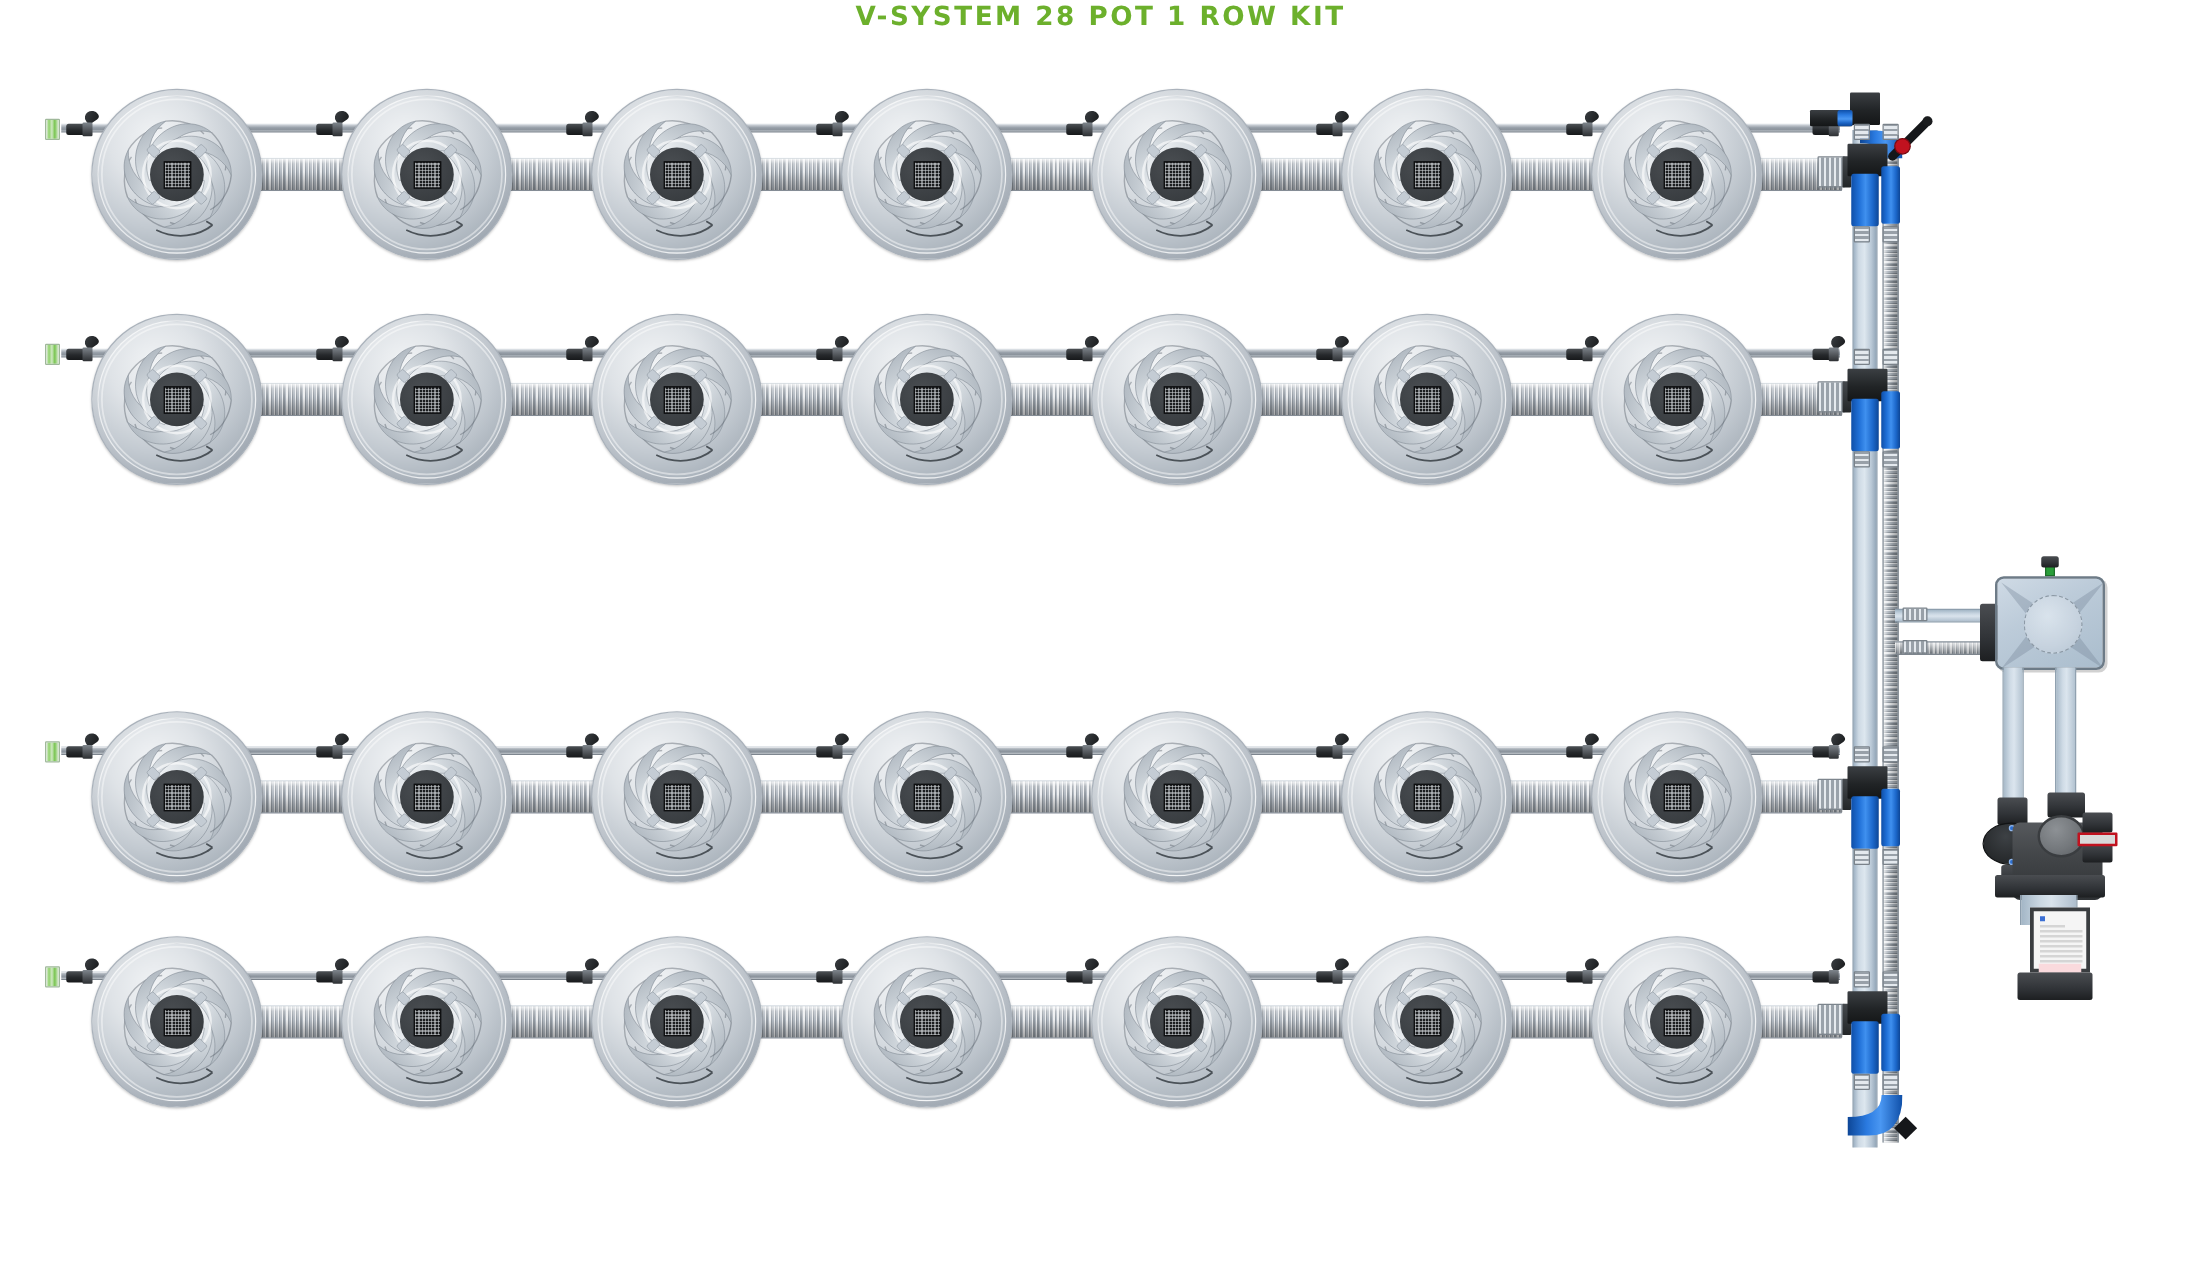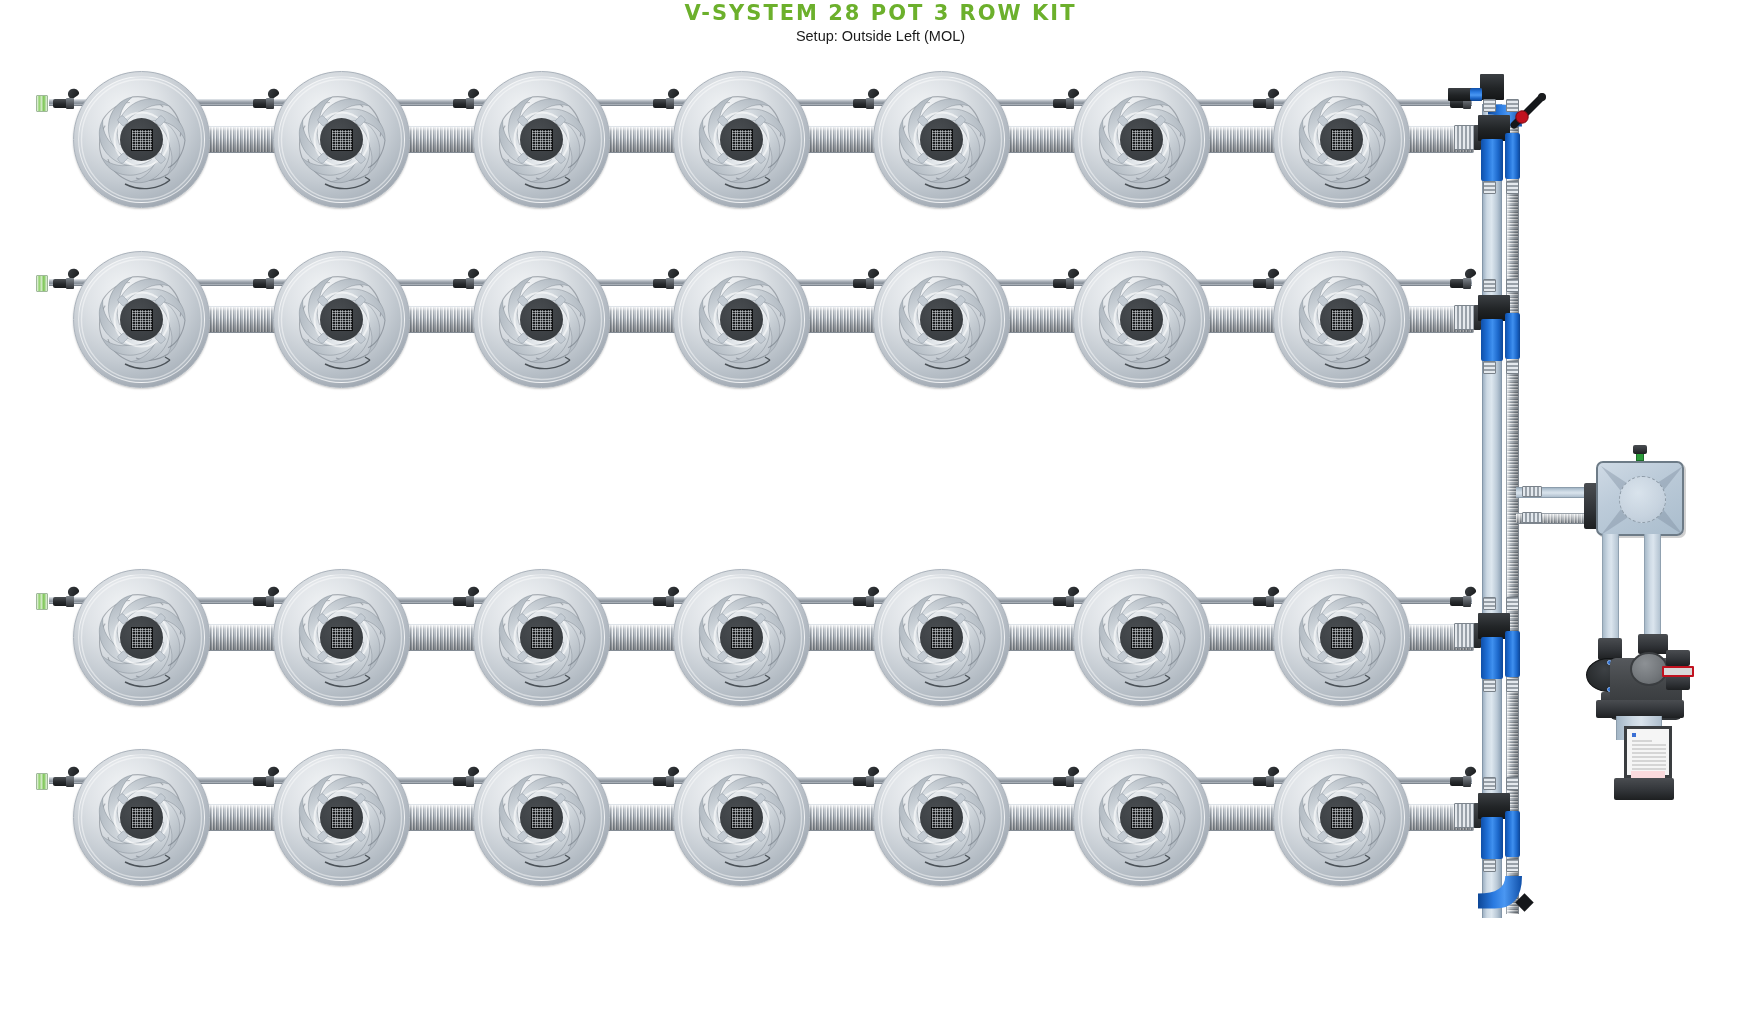--- a/index.html
+++ b/index.html
@@ -275,22 +275,21 @@
       repeating-linear-gradient(90deg, rgba(255,255,255,0.72) 0 1px, rgba(110,118,126,0.6) 1px 2px, rgba(0,0,0,0) 2px 3.4px);
     border-top:1px solid #9aa2aa; border-bottom:1px solid #7d858d;
   }
 </style>
 </head>
 <body>
 
 <div id="stage">
 
   <div id="title-block">
-    <div id="main-title">V-SYSTEM 28 POT 3 ROW KIT</div>
-    <div id="sub-title">Setup: Outside Left (MOL)</div>
+    <div id="main-title">V-SYSTEM 28 POT 1 ROW KIT</div>
   </div>
 
   <div id="diagram">
       <div style="position: absolute; left: 0px; top: 0px; width: 100%; height: 0px;">
         <div class="endcap" style="left: 36px; top: 95px;">
           <div class="cap"></div>
         </div>
         <div class="drip-line" style="left: 49px; top: 99px; width: 1423px;"></div>
         <div class="corr-pipe" style="left: 195px; top: 126px; width: 93px;"></div>
         <div class="corr-pipe" style="left: 395px; top: 126px; width: 93px;"></div>

